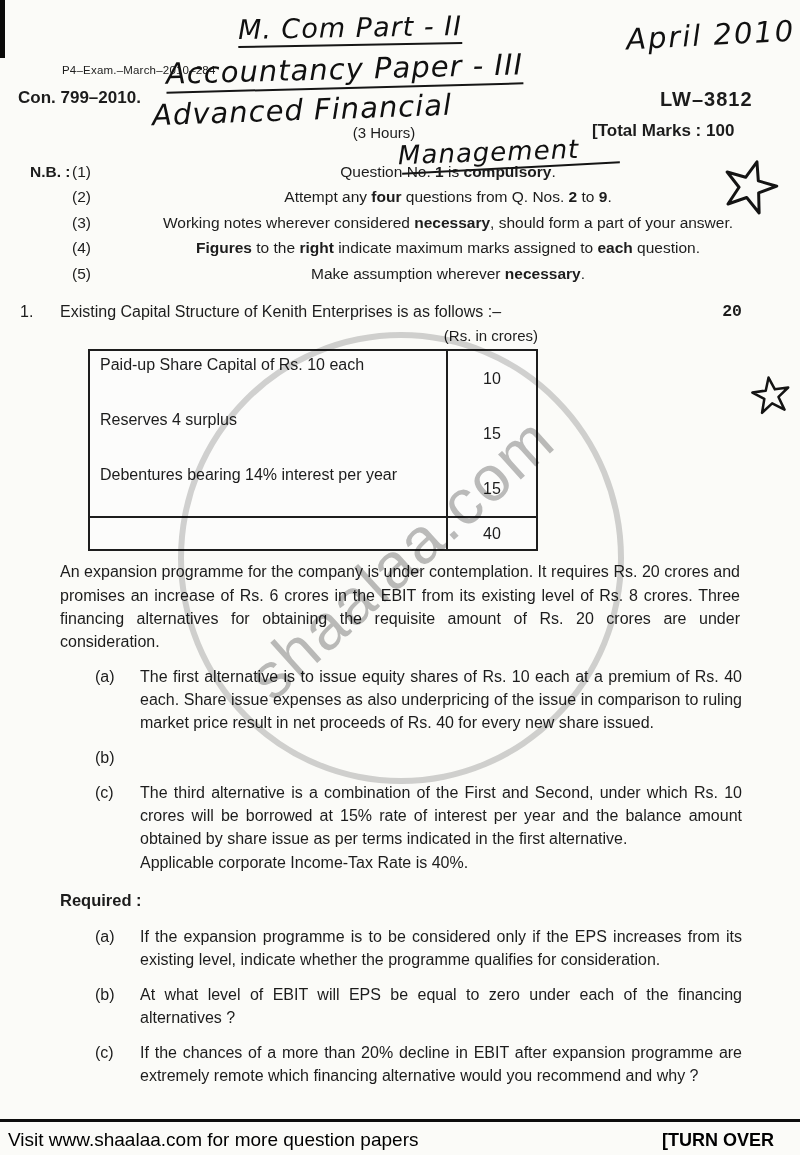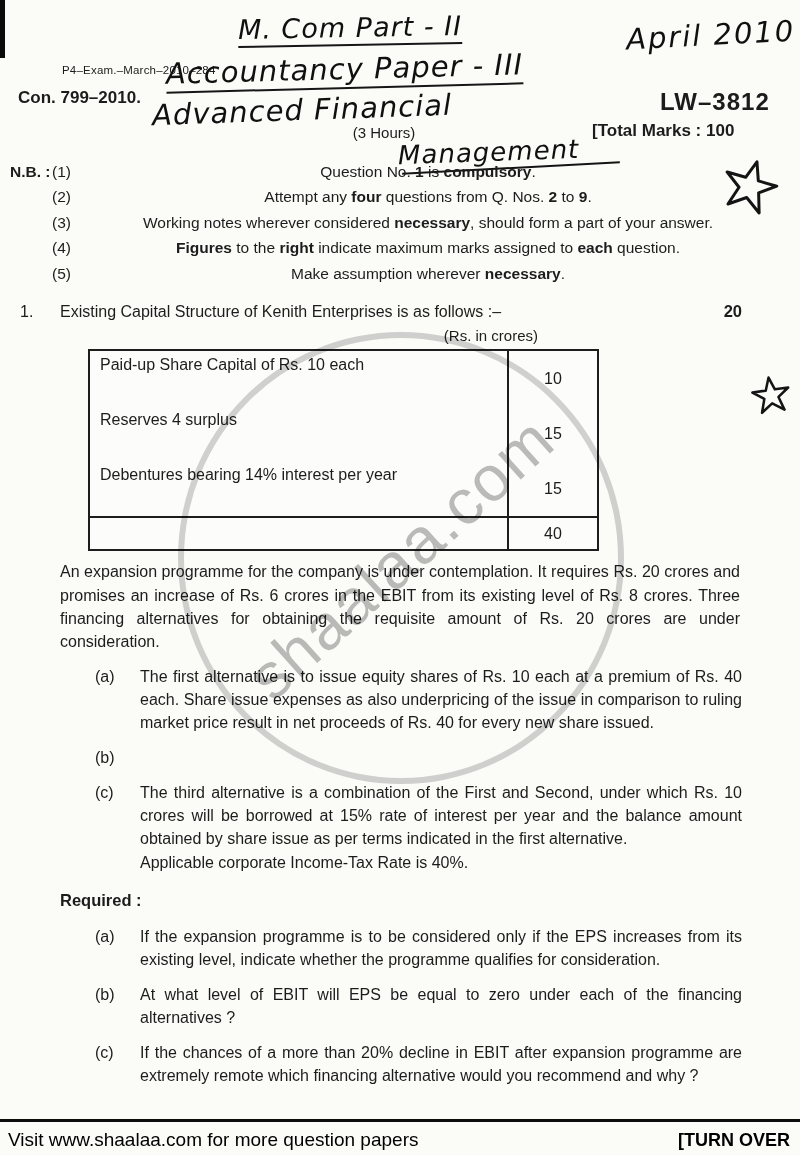--- a/index.html
+++ b/index.html
@@ -9,74 +9,74 @@
     background:#fbfbf8; overflow:hidden;
     font-family:"Liberation Sans", sans-serif; color:#1c1c1c;
   }
 
   
   .artifact-left { position:absolute; left:0; top:0; width:5px; height:58px; background:#0a0a0a; }
 
   
   .exam-ref { position:absolute; left:18px; top:64px; font-size:11.5px; letter-spacing:.2px;padding-left:44px; }
   .con-no   { position:absolute; left:18px; top:88px; font-size:17px; font-weight:bold; }
-  .paper-no { position:absolute; left:660px; top:88px; font-size:24px; font-weight:bold; letter-spacing:1px; }
+  .paper-no { position:absolute; left:660px; top:88px; font-size:20px; font-weight:bold; letter-spacing:1px; }
   .duration { position:absolute; left:0; top:124px; width:768px; text-align:center; font-size:15px; }
   .total-marks { position:absolute; left:592px; top:121px; font-size:17px; font-weight:bold; }
 
   
   .hw { position:absolute; font-family:"DejaVu Sans", cursive, sans-serif; font-style:italic; color:#101010; white-space:nowrap; }
   .hw-course  { left:238px; top:12px;  font-size:27px; transform:rotate(-1deg);  border-bottom:2.5px solid #161616; padding-bottom:1px; letter-spacing:1px;}
   .hw-date    { left:626px; top:18px;  font-size:29px; transform:rotate(-3deg); letter-spacing:2px; }
   .hw-subject { left:166px; top:52px;  font-size:29px; transform:rotate(-1.5deg); border-bottom:2.5px solid #161616; padding-bottom:1px; letter-spacing:1px;}
   .hw-adv     { left:152px; top:93px;  font-size:29px; transform:rotate(-2deg); letter-spacing:1px; }
   .hw-mgmt    { left:398px; top:137px; font-size:26px; transform:rotate(-2deg); letter-spacing:1px; }
   .pen-stroke { position:absolute; left:402px; top:167px; width:218px; height:0; border-top:2.5px solid #141414; transform:rotate(-3deg); }
 
   
   .star1 { position:absolute; left:720px; top:156px; width:60px; height:60px; transform:rotate(16deg); }
   .star2 { position:absolute; left:750px; top:374px; width:42px; height:42px; transform:rotate(-8deg); }
 
   
-  .nb { position:absolute; left:10px; top:162px; width:762px; font-size:15.5px; line-height:1.32; }
+  .nb { position:absolute; left:30px; top:162px; width:762px; font-size:15.5px; line-height:1.32; }
   .nb-row { display:flex; margin-bottom:5px; }
   .nb-label { width:42px; font-weight:bold; flex:0 0 auto; }
   .nb-num { width:32px; flex:0 0 auto; }
   .nb-text { flex:1;text-align:center; }
   .nb-text b { font-weight:bold; }
 
   
   .q1 { position:absolute; left:20px; top:300px; width:722px; font-size:16px; line-height:1.44; }
   .q1-head { display:flex; }
   .q1-num { width:40px; flex:0 0 auto; }
   .q1-intro { flex:1; }
-  .q1-marks { font-weight:bold; font-size:16.5px; flex:0 0 auto; padding-left:10px; }
+  .q1-marks { font-weight:bold; font-size:16.5px; flex:0 0 auto; padding-left:10px;font-family:Liberation Mono, monospace; }
   .table-caption { width:518px; text-align:right; font-size:15px; margin-top:1px; }
-  .cap-table { margin-left:68px; margin-top:3px; width:511px; border:2px solid #1d1d1d; background:rgba(255,255,255,.4); }
+  .cap-table { margin-left:68px; margin-top:3px; width:450px; border:2px solid #1d1d1d; background:rgba(255,255,255,.4); }
   .t-row { display:flex; }
   .t-label { flex:1; padding:2px 4px 2px 10px; }
   .t-value { width:90px; flex:0 0 auto; border-left:2px solid #1d1d1d; text-align:center; padding:16px 4px; }
   .t-total { border-top:2px solid #1d1d1d; }
   .t-total .t-value { padding:4px; }
   .q1-para { margin:9px 0 0 40px; width:680px; text-align:justify; }
   .item { display:flex; margin-top:12px; }
   .item-num { width:45px; margin-left:75px; flex:0 0 auto; }
   .item-body { flex:1; text-align:justify; }
   .item-extra { text-align:left; margin-top:1px; }
   .required-label { font-weight:bold; font-size:16.5px; margin:15px 0 2px 40px; }
 
   
   .watermark { position:absolute; left:178px; top:332px; width:446px; height:452px; pointer-events:none; mix-blend-mode:multiply; }
   .watermark-circle { position:absolute; inset:0; border:6px solid rgba(110,110,110,.30); border-radius:50%; }
   .watermark-text { position:absolute; left:50%; top:50%; transform:translate(-50%,-50%) rotate(-42deg); font-size:64px; letter-spacing:2px; color:rgba(95,95,95,.42); white-space:nowrap; }
 
   
   .footer-rule { position:absolute; left:0; top:1119px; width:800px; height:3px; background:#0d0d0d; }
   .footer-left { position:absolute; left:8px; top:1129px; font-size:19px; color:#000; }
-  .footer-right { position:absolute; right:10px; top:1130px; font-size:18px; font-weight:bold; color:#000;margin-left:13px; }
+  .footer-right { position:absolute; right:26px; top:1130px; font-size:18px; font-weight:bold; color:#000;margin-left:13px; }
 </style>
 </head>
 <body>
 
 <div class="page">
 
   <div class="artifact-left"></div>
 
   <div class="exam-ref">P4–Exam.–March–2010–284</div>
   <div class="con-no">Con. 799–2010.</div>

